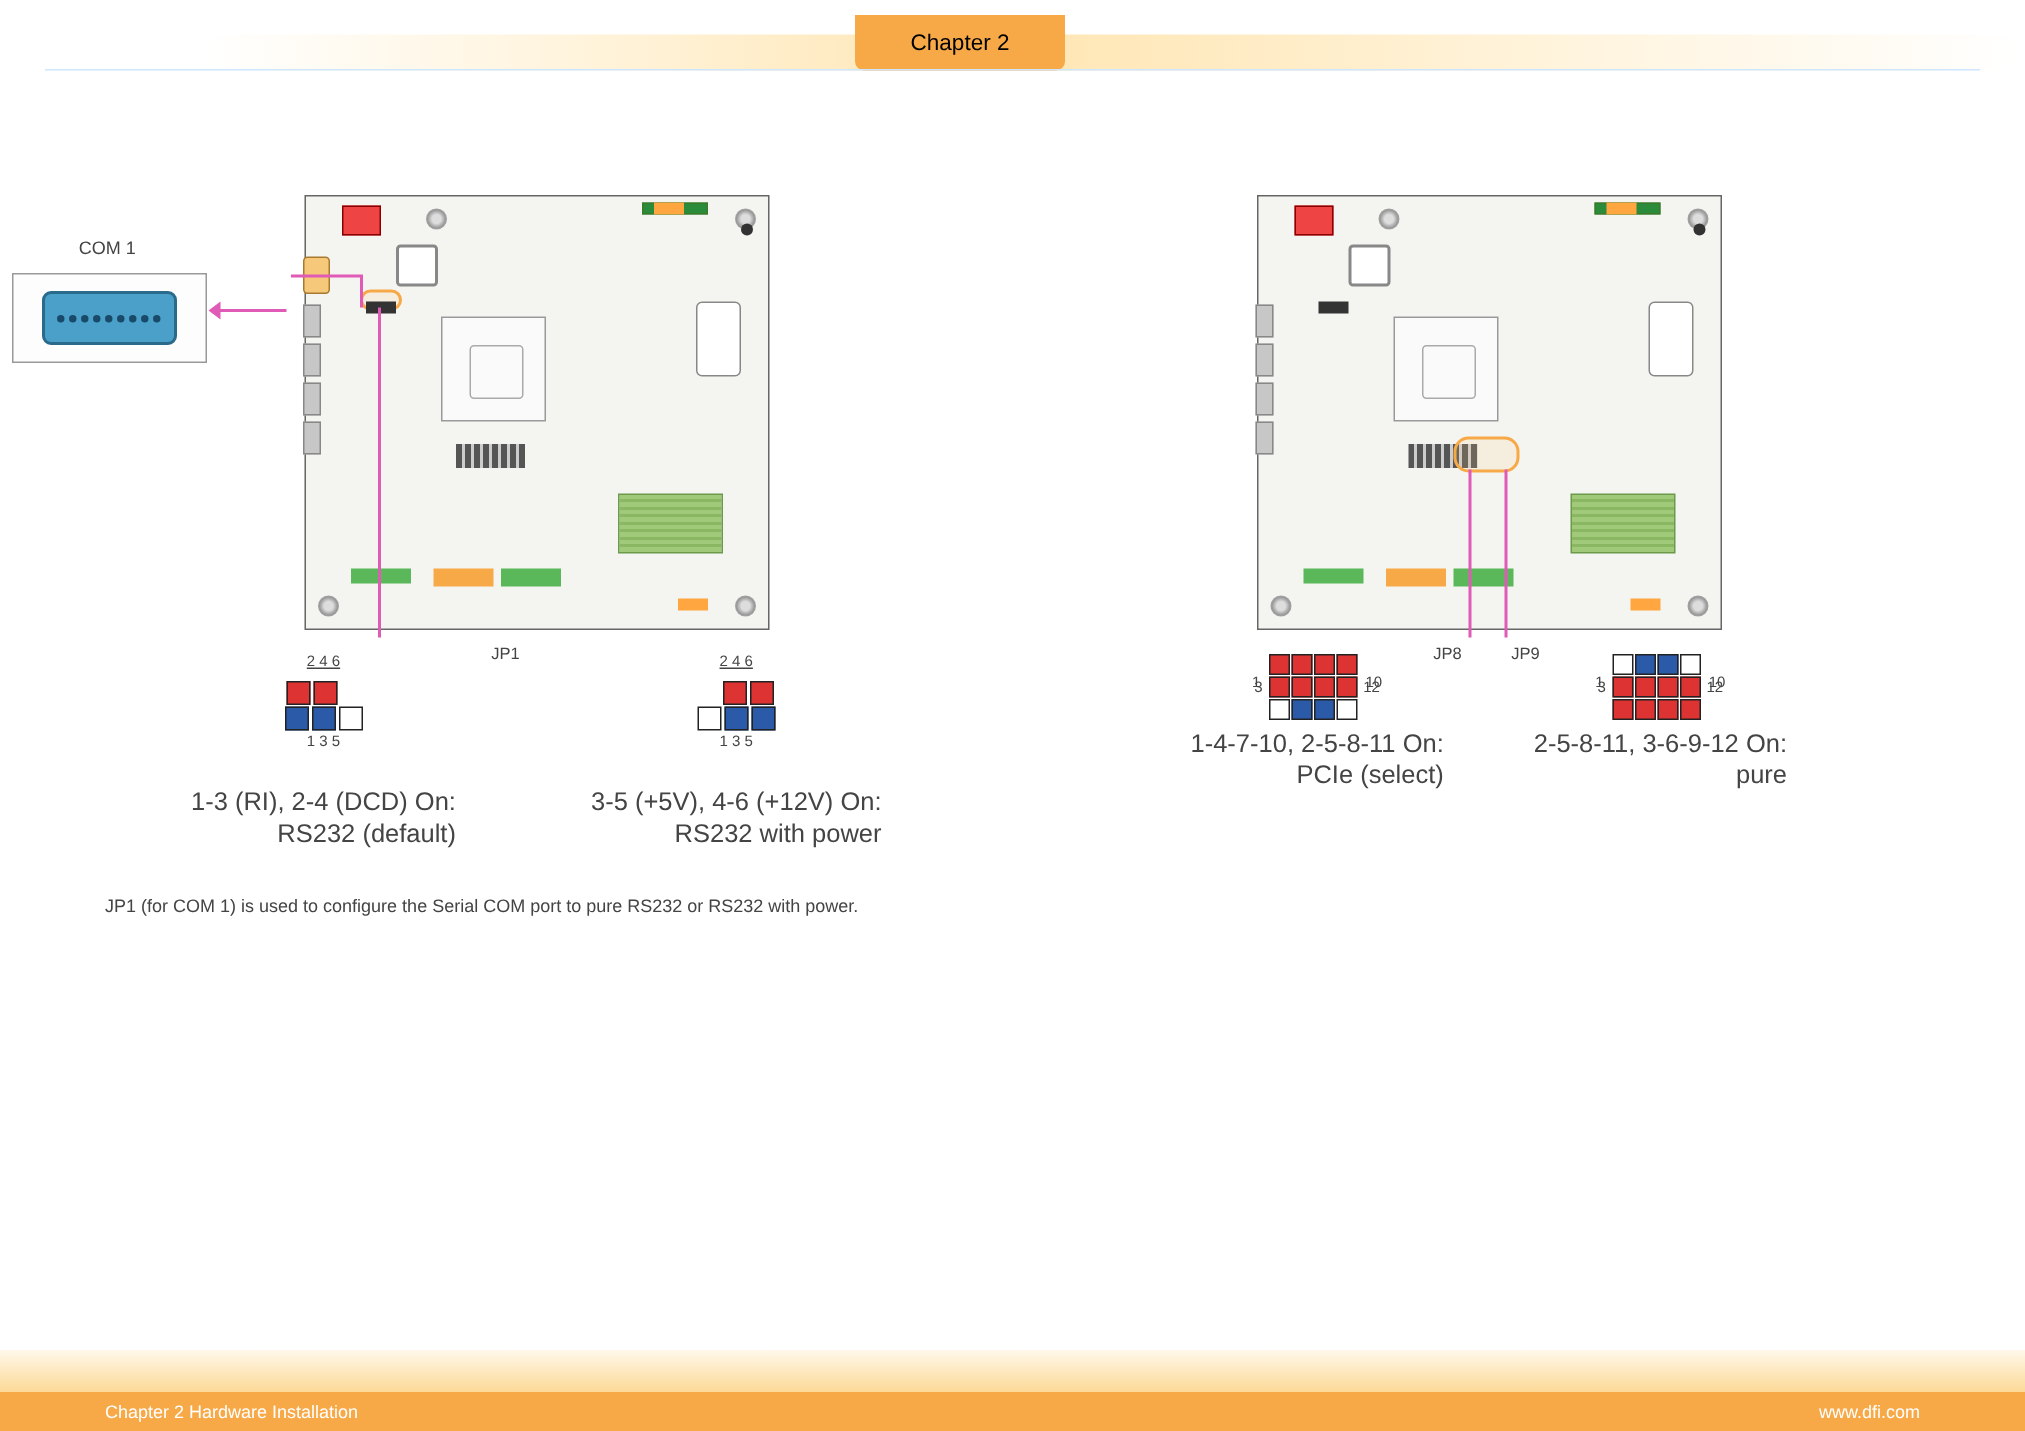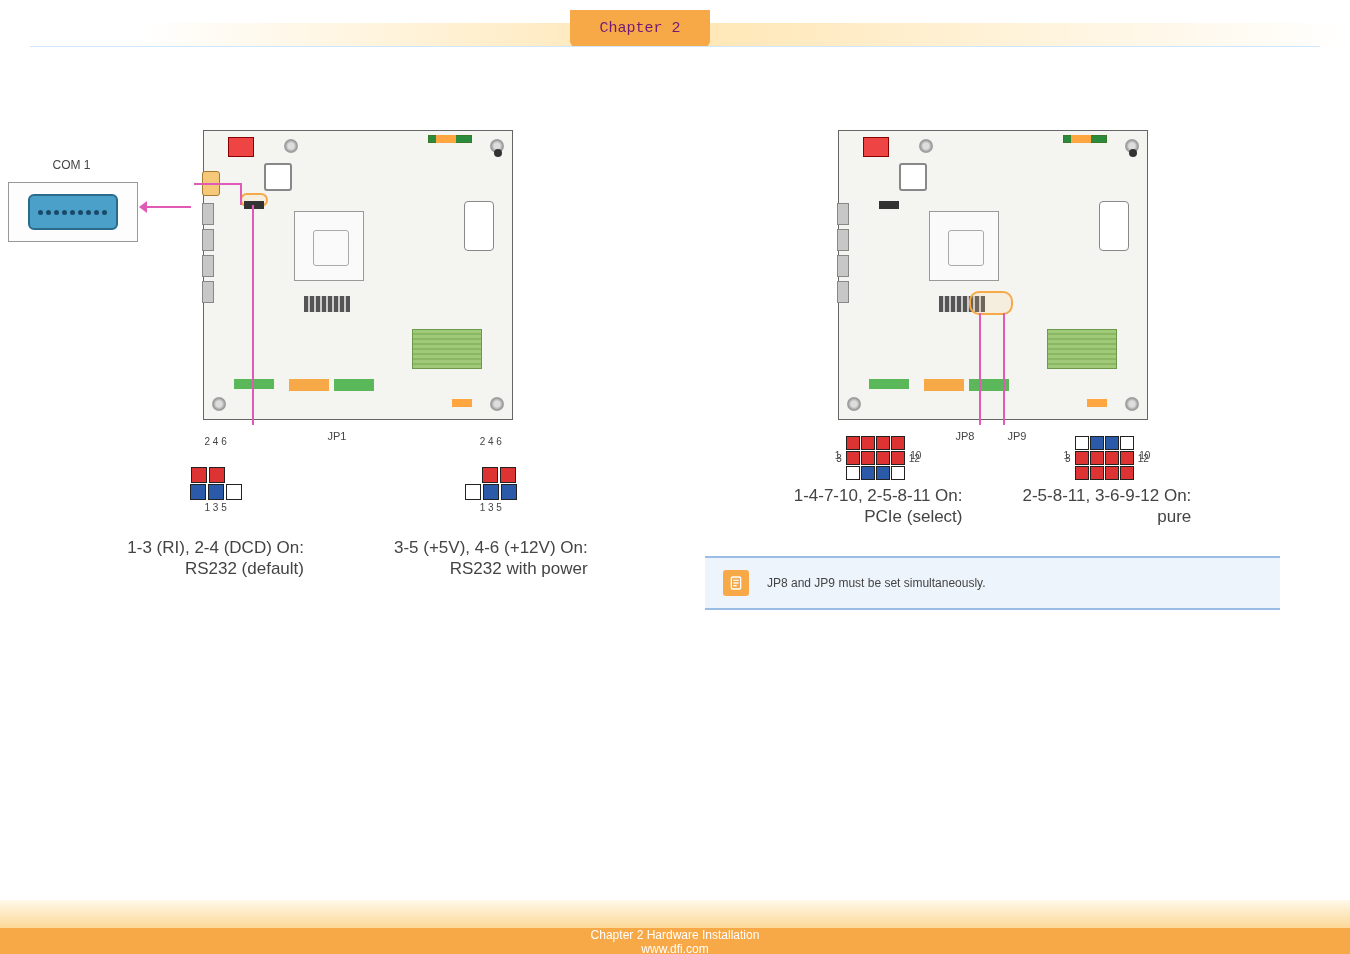--- a/index.html
+++ b/index.html
@@ -14,25 +14,24 @@
   .top-stripe {
     position: absolute;
     top: 23px; left: 0; right: 0; height: 24px;
     background: linear-gradient(to right, #fff 0%, #fff 10%, #ffe6b3 50%, #fff 100%);
   }
   .chapter-tab {
     position: absolute;
     top: 10px; left: 570px;
     width: 140px; height: 37px;
     background: #f7a948;
-    color: #701a75;
+    color: #000000;
     display: flex; align-items: center; justify-content: center;
     font-size: 15px;
     border-radius: 0 0 6px 6px;
-    font-family: Liberation Mono, monospace;
   }
   .thin-line {
     position: absolute;
     left: 30px; right: 30px; top: 46px;
     height: 1px;
     background: #cfe6ff;
   }
   .content {
     position: absolute;
     top: 130px; left: 70px; right: 70px; bottom: 70px;
@@ -102,21 +101,21 @@
   .jumper-row{display:flex;justify-content:center;gap:90px;margin-top:16px;}
   .jumper-row.right{gap:60px;}
   .jumper-block{display:flex;flex-direction:column;align-items:center;font-size:11px;color:#444;}
   .pins-top{display:flex;gap:2px;margin-bottom:1px;}
   .pins-bot{display:flex;gap:2px;}
   .pin{width:16px;height:16px;border:1px solid #222;background:#fff;}
   .pin.on{background:#2a5aa8;}
   .pin.on-r{background:#d33;}
   .pin.blank{border:1px solid #222;background:#fff;}
   .pin-num-row{display:flex;gap:9px;margin-top:2px;font-size:10px;}
-  .pin-num-row.top{margin-bottom:20px;margin-top:0;}
+  .pin-num-row.top{margin-bottom:7px;margin-top:0;text-decoration:underline;}
   .jumper-desc{font-size:17px;margin-top:24px;text-align:right;line-height:1.25;}
 
   .jp89-grid .pin{width:14px;height:14px;}
   .side-num{font-size:10px;color:#444;}
 
   .desc-text{font-size:12px;color:#444;margin-top:30px;}
   .note-box{
     margin-top:28px;
     border-top:2px solid #99bde5;
     border-bottom:2px solid #99bde5;
@@ -133,21 +132,20 @@
 
   .bottom-bar{
     position:absolute;left:0;right:0;bottom:0;height:54px;
     background:linear-gradient(to bottom,#fff8ea 0%,#fcd48a 60%,#f8b24a 100%);
   }
   .bottom-bar .inner{
     position:absolute;left:0;right:0;bottom:0;height:26px;
     background:#f7a948;color:#fff;font-size:12px;
     display:flex;justify-content:space-between;align-items:center;
     padding:0 70px;
-    flex-direction:column;
   }
 
   .jp1-tag{position:absolute;top:300px;left:50%;transform:translateX(-30px);font-size:11px;color:#444;}
   .jp89-tag{position:absolute;top:300px;font-size:11px;color:#444;}
 
   .board-wrap{position:relative;width:310px;margin:0 auto 16px;}
 
   .pin12{display:flex;align-items:center;gap:4px;}
   .pin12-grid{display:flex;flex-direction:column;gap:1px;}
   .pin12-row{display:flex;gap:1px;}
@@ -241,20 +239,21 @@
           <div class="pins-bot">
               <div class="pin"></div>
               <div class="pin on"></div>
               <div class="pin on"></div>
             </div>
           <div class="pin-num-row">1 3 5</div>
           <div class="jumper-desc"><span>3-5 (+5V), 4-6 (+12V) On:</span><br><span>RS232 with power</span></div>
         </div>
       </div>
 
+      <div class="desc-text">JP1 (for COM 1) is used to configure the Serial COM port to pure RS232 or RS232 with power.</div>
     </div>
 
     <div class="col">
       <div class="board-wrap">
         <div class="board">
           <div class="screw tl"></div>
             <div class="screw tr"></div>
             <div class="screw bl"></div>
             <div class="screw br"></div>
           <div class="p-red"></div>
@@ -347,31 +346,20 @@
           <div class="pin12" style="margin-top:-30px;align-items:flex-end;">
             <span class="side-num">1</span>
             <div style="width:62px;"></div>
             <span class="side-num">10</span>
           </div>
           <div class="jumper-desc"><span>2-5-8-11, 3-6-9-12  On:</span><br><span>pure</span></div>
         </div>
       </div>
 
 
-      <div class="note-box">
-        <div class="note-icon">
-          <svg viewBox="0 0 24 24">
-              <rect x="5" y="3" width="14" height="18" rx="2" fill="none" stroke="#fff" stroke-width="2"></rect>
-              <line x1="8" y1="8" x2="16" y2="8" stroke="#fff" stroke-width="2"></line>
-              <line x1="8" y1="12" x2="16" y2="12" stroke="#fff" stroke-width="2"></line>
-              <line x1="8" y1="16" x2="13" y2="16" stroke="#fff" stroke-width="2"></line>
-            </svg>
-        </div>
-        <span>JP8 and JP9 must be set simultaneously.</span>
-      </div>
     </div>
   </div>
 </div>
 
 <div class="bottom-bar">
   <div class="inner">
     <span>Chapter 2 Hardware Installation</span>
     <span>www.dfi.com</span>
   </div>
 </div>

